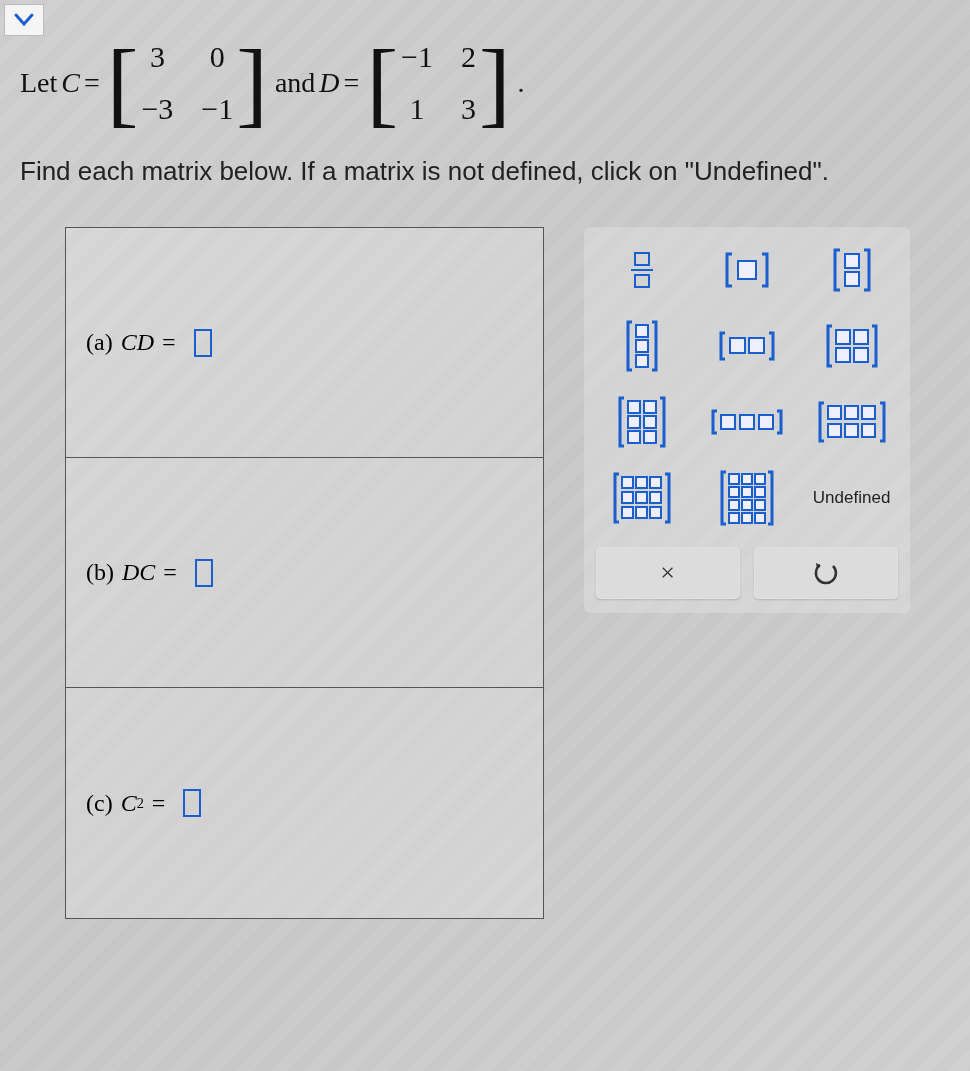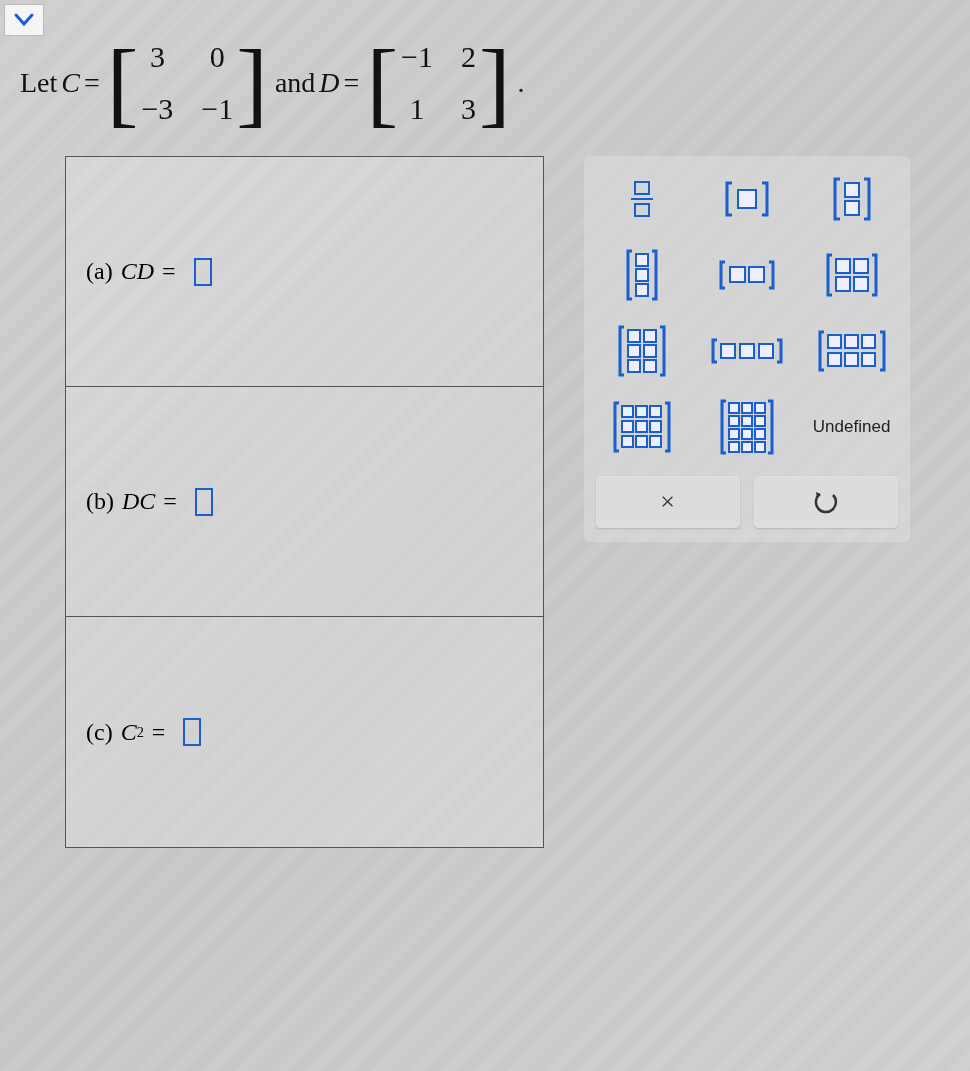--- a/index.html
+++ b/index.html
@@ -79,20 +79,21 @@
       <span class="mgrid">
         <span>−1</span>
         <span>2</span>
         <span>1</span>
         <span>3</span>
       </span>
       <span class="bracket">]</span>
     </span>
     <span>.</span>
   </div>
+  <div class="instruction">Find each matrix below. If a matrix is not defined, click on "Undefined".</div>
 </div>
 
 <div class="main-row">
   <div class="answer-table">
     <div class="answer-cell">
       <span class="lbl">(a)</span>
       <span>CD</span>
       <span style="margin:0 8px;font-style:normal">=</span>
       <span class="placeholder"></span>
     </div>

